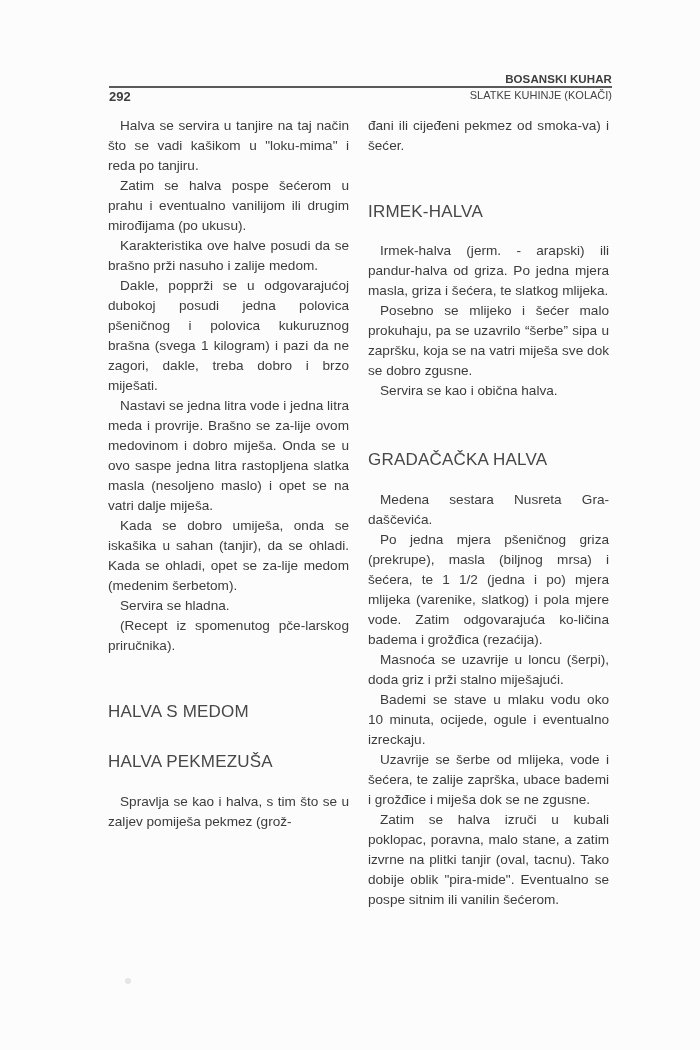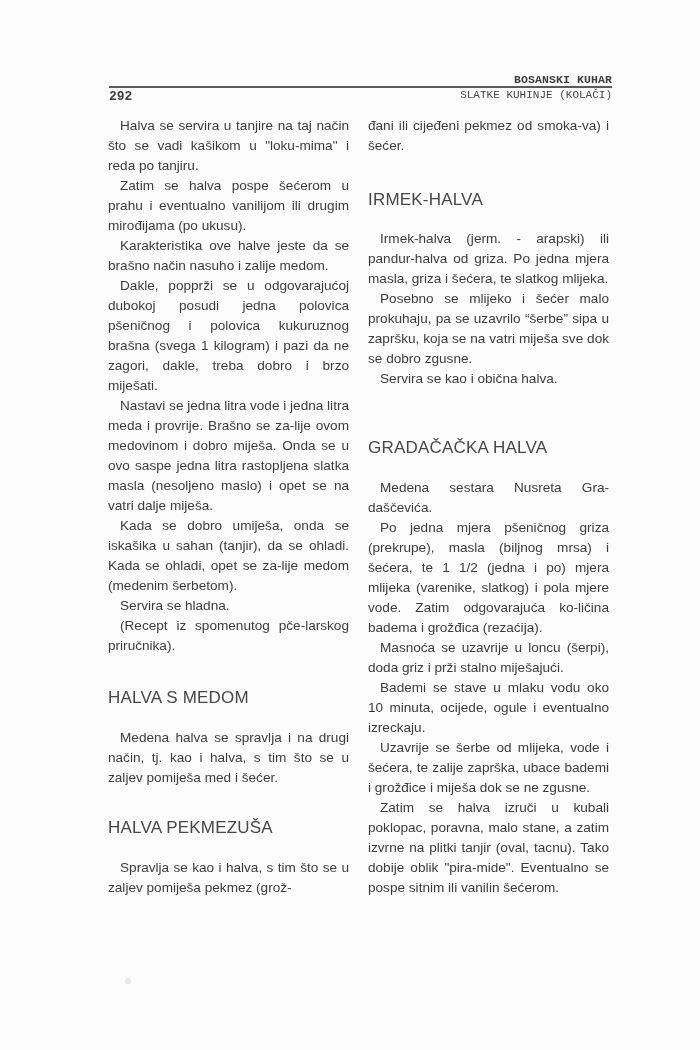--- a/index.html
+++ b/index.html
@@ -20,21 +20,20 @@
       left: 0; top: 0;
       width: 700px; height: 1050px;
       background: #fcfcfc;
     }
     .running-header {
       position: absolute;
       left: 109px;
       top: 72px;
       width: 503px;
       height: 34px;
-      font-family: Liberation Mono, monospace;
     }
     .header-book-title {
       position: absolute;
       right: 0;
       top: 1px;
       font-size: 11.5px;
       font-weight: bold;
       letter-spacing: 0.1px;
       color: #3e3e3e;
     }
@@ -103,38 +102,37 @@
     <div class="header-book-title">BOSANSKI KUHAR</div>
     <div class="header-rule"></div>
     <div class="header-page-number">292</div>
     <div class="header-chapter">SLATKE KUHINJE (KOLAČI)</div>
   </div>
 
   <div class="column col-left">
     <p class="para">Halva se servira u tanjire na taj način što se vadi kašikom u "loku-mima" i reda po tanjiru.</p>
     <p class="para">Zatim se halva pospe šećerom u prahu i eventualno vanilijom ili drugim mirođijama (po ukusu).</p>
 
-    <p class="para">Karakteristika ove halve jeste da se brašno način nasuho i zalije medom.</p>
+    <p class="para">Karakteristika ove halve posudi da se brašno prži nasuho i zalije medom.</p>
     <p class="para">Dakle, popprži se u odgovarajućoj dubokoj posudi jedna polovica pšeničnog i polovica kukuruznog brašna (svega 1 kilogram) i pazi da ne zagori, dakle, treba dobro i brzo miješati.</p>
     <p class="para">Nastavi se jedna litra vode i jedna litra meda i provrije. Brašno se za-lije ovom medovinom i dobro miješa. Onda se u ovo saspe jedna litra rastopljena slatka masla (nesoljeno maslo) i opet se na vatri dalje miješa.</p>
     <p class="para">Kada se dobro umiješa, onda se iskašika u sahan (tanjir), da se ohladi. Kada se ohladi, opet se za-lije medom (medenim šerbetom).</p>
     <p class="para">Servira se hladna.</p>
     <p class="para">(Recept iz spomenutog pče-larskog priručnika).</p>
 
-    <h2 class="section-title" style="margin-top:32px;margin-bottom:20px;">HALVA S MEDOM</h2>
-    <p class="para">Medena halva se spravlja i na drugi način, tj. kao i halva, s tim što se u zaljev pomiješa med i šećer.</p>
+    <h2 class="section-title" style="margin-top:46px;margin-bottom:20px;">HALVA S MEDOM</h2>
 
     <h2 class="section-title" style="margin-top:30px;margin-bottom:20px;">HALVA PEKMEZUŠA</h2>
     <p class="para">Spravlja se kao i halva, s tim što se u zaljev pomiješa pekmez (grož-</p>
   </div>
 
   <div class="column col-right">
     <p class="para noindent">đani ili cijeđeni pekmez od smoka-va) i šećer.</p>
 
-    <h2 class="section-title" style="margin-top:34px;margin-bottom:19px;">IRMEK-HALVA</h2>
+    <h2 class="section-title" style="margin-top:46px;margin-bottom:19px;">IRMEK-HALVA</h2>
     <p class="para">Irmek-halva (jerm. - arapski) ili pandur-halva od griza. Po jedna mjera masla, griza i šećera, te slatkog mlijeka.</p>
     <p class="para">Posebno se mlijeko i šećer malo prokuhaju, pa se uzavrilo “šerbe” sipa u zapršku, koja se na vatri miješa sve dok se dobro zgusne.</p>
     <p class="para">Servira se kao i obična halva.</p>
 
     <h2 class="section-title" style="margin-top:49px;margin-bottom:20px;">GRADAČAČKA HALVA</h2>
     <p class="para">Medena sestara Nusreta Gra-daščevića.</p>
     <p class="para">Po jedna mjera pšeničnog griza (prekrupe), masla (biljnog mrsa) i šećera, te 1 1/2 (jedna i po) mjera mlijeka (varenike, slatkog) i pola mjere vode. Zatim odgovarajuća ko-ličina badema i grožđica (rezaćija).</p>
     <p class="para">Masnoća se uzavrije u loncu (šerpi), doda griz i prži stalno miješajući.</p>
     <p class="para">Bademi se stave u mlaku vodu oko 10 minuta, ocijede, ogule i eventualno izreckaju.</p>
     <p class="para">Uzavrije se šerbe od mlijeka, vode i šećera, te zalije zaprška, ubace bademi i grožđice i miješa dok se ne zgusne.</p>

